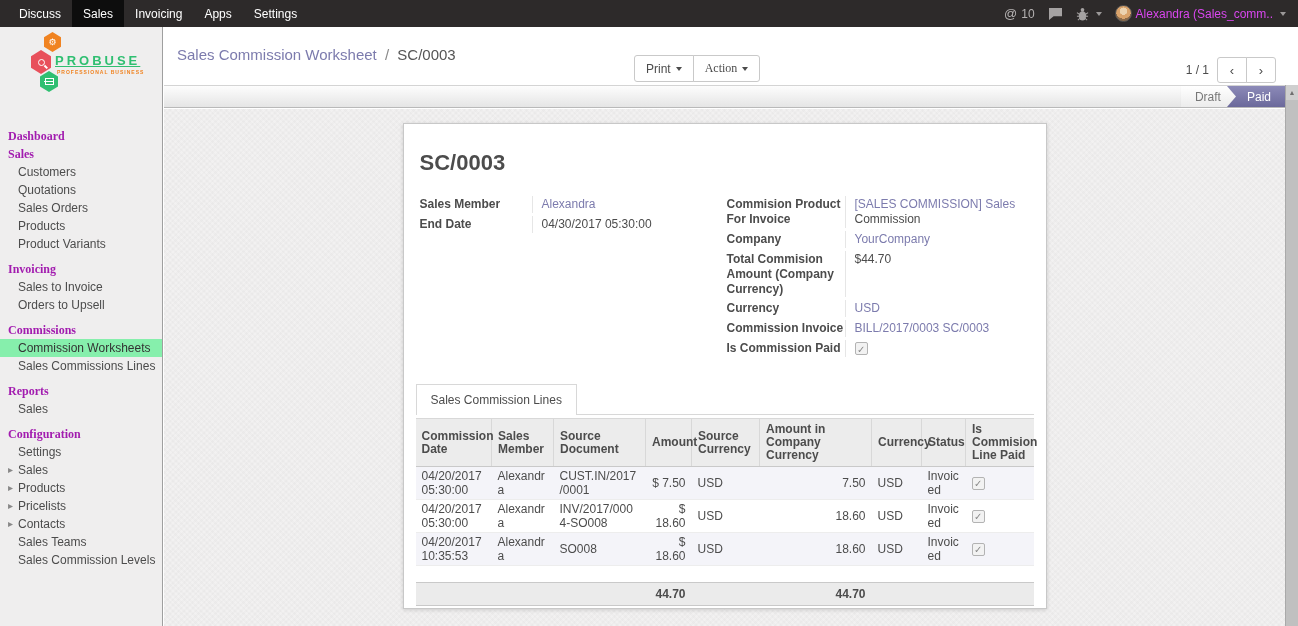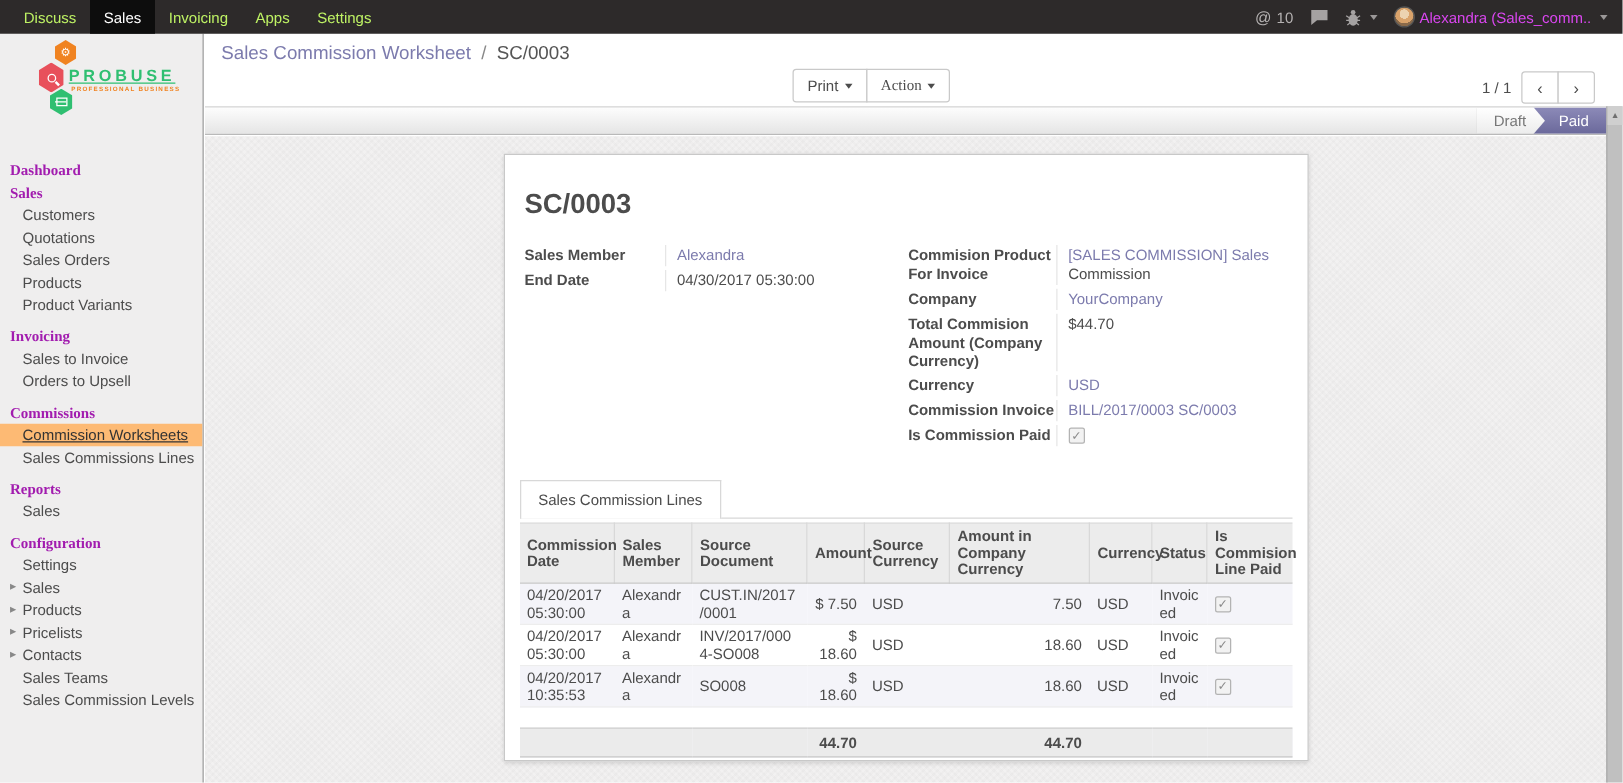--- a/index.html
+++ b/index.html
@@ -3,21 +3,21 @@
 <meta charset="utf-8">
 <style>
   * { margin:0; padding:0; box-sizing:border-box; }
   html,body { width:1298px; height:626px; overflow:hidden;
     font-family:"Liberation Sans", sans-serif; font-size:12px; color:#4c4c4c; background:#fff; }
 
   
   .topbar { position:absolute; left:0; top:0; width:1298px; height:27px; background:#2d2a2a;
     display:flex; align-items:stretch; z-index:50; }
   .topbar .menus { display:flex; align-items:stretch; padding-left:8px; }
-  .topbar .menu-item { color:#bef264; padding:0 11px; display:flex; align-items:center; cursor:pointer; }
+  .topbar .menu-item { color:#ffffff; padding:0 11px; display:flex; align-items:center; cursor:pointer; }
   .topbar .menu-item.active { background:#0d0d0d; color:#fff; }
   .topbar .systray { margin-left:auto; display:flex; align-items:center; gap:13px; padding-right:12px; color:#b5b2b2; }
   .sys-group { display:flex; align-items:center; gap:4px; cursor:pointer; }
   .at-icon { font-size:13px; color:#b5b2b2; }
   .caret { width:0; height:0; border-left:3.5px solid transparent; border-right:3.5px solid transparent;
     border-top:4px solid #9b9898; display:inline-block; margin-left:3px; }
   .avatar { width:17px; height:17px; border-radius:50%;
     background:radial-gradient(circle at 50% 35%, #ecd3b0 0 30%, #d9a36b 31% 60%, #8a6a4a 61% 100%);
     border:1px solid #555; }
   .user-name { color:#d946ef; max-width:150px; white-space:nowrap; }
@@ -35,27 +35,27 @@
   .mag::after { content:""; position:absolute; width:4px; height:1.6px; background:#fff;
     transform:rotate(45deg); left:5px; top:6px; }
   .boxicon { width:9px; height:7px; border:1.3px solid #fff; position:relative; }
   .boxicon::after { content:""; position:absolute; left:-1.3px; top:1.5px; width:9px; height:1.3px; background:#fff; }
   .brand { position:absolute; left:55px; top:26px; font-size:13px; font-weight:bold; letter-spacing:3px;
     color:#2fbf71; text-decoration:underline; }
   .tagline { position:absolute; left:57px; top:42px; font-size:5px; letter-spacing:1px; color:#f08321; font-weight:bold; }
   .snav-primary, .snav-heading { color:#a21caf; font-weight:bold; padding:2px 4px 2px 8px; line-height:14px; cursor:pointer;font-family:Liberation Serif, serif; }
   .snav-heading { margin-top:7px; }
   .snav-item { padding:2px 4px 2px 18px; line-height:14px; color:#4c4c4c; cursor:pointer; position:relative; }
-  .snav-item.selected { background:#fdba74; color:#333;text-decoration:underline; }
+  .snav-item.selected { background:#86efac; color:#333; }
   .snav-item .arrow { position:absolute; left:8px; top:2px; color:#888; font-size:10px; }
 
   
   .main { position:absolute; left:164px; top:27px; right:0; bottom:0; }
   .control-panel { position:relative; height:58px; background:#fff; }
-  .breadcrumb { position:absolute; left:13px; top:7px; font-size:15px; }
+  .breadcrumb { position:absolute; left:13px; top:19px; font-size:15px; }
   .breadcrumb .parent { color:#7c7bad; cursor:pointer; }
   .breadcrumb .sep { color:#888; padding:0 4px; }
   .breadcrumb .current { color:#555; }
   .btn-group { position:absolute; left:470px; top:28px; display:flex; }
   .btn { background:#fff; border:1px solid #c9c9c9; padding:5px 11px; font-size:12px; color:#4c4c4c;
     cursor:pointer; display:flex; align-items:center; font-family:"Liberation Sans",sans-serif; }
   .btn + .btn { margin-left:-1px; }
   .btn-group .btn:first-child { border-radius:3px 0 0 3px; }
   .btn-group .btn:last-child { border-radius:0 3px 3px 0;font-family:Liberation Serif, serif; }
   .btn .caret { border-top-color:#4c4c4c; margin-left:5px; }

